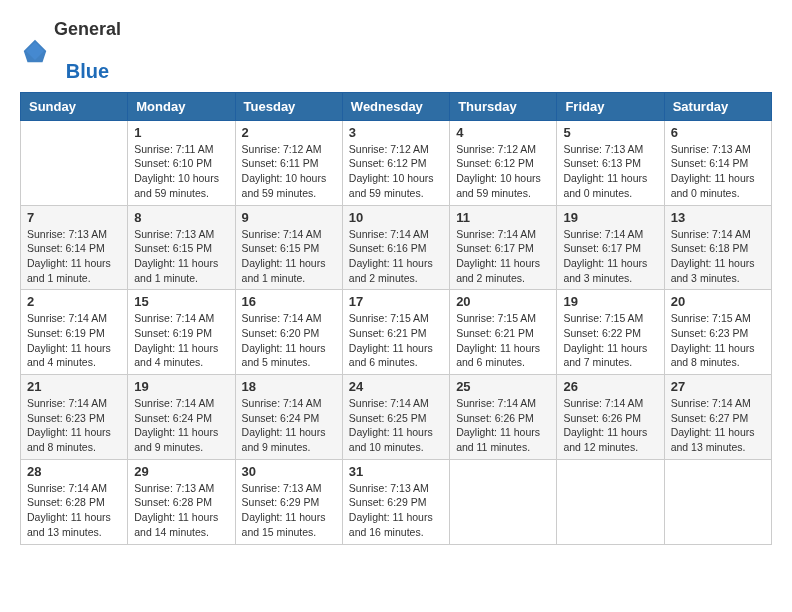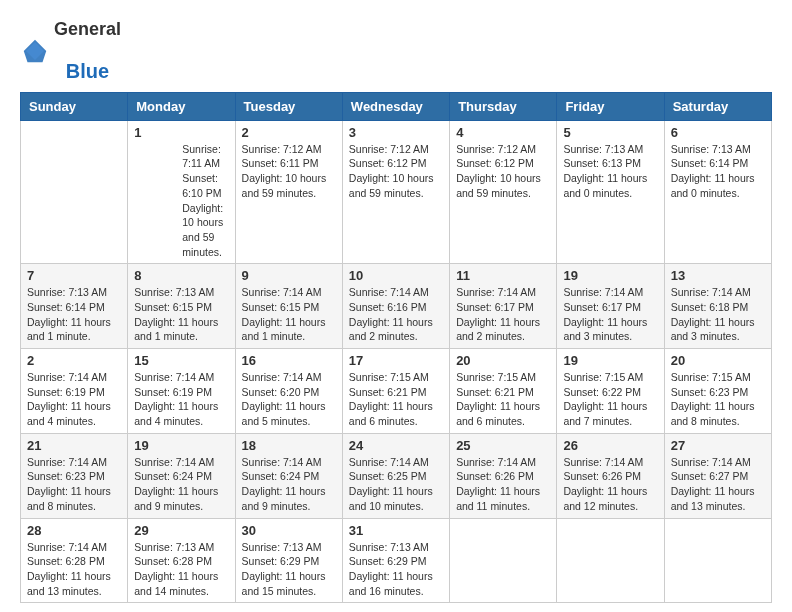--- a/index.html
+++ b/index.html
@@ -123,21 +123,21 @@
         <th>Thursday</th>
         <th>Friday</th>
         <th>Saturday</th>
       </tr>
   </thead>
   <tbody id="calendar-body">
   <tr>
         <td class="empty-cell"></td>
         <td>
           <span class="day-num">1</span>
-          <div class="day-info" style="white-space: pre-line; margin-left: 48px;">Sunrise: 7:11 AM
+          <div class="day-info" style="white-space: pre-line;">Sunrise: 7:11 AM
 Sunset: 6:10 PM
 Daylight: 10 hours
 and 59 minutes.</div>
         </td>
         <td>
           <span class="day-num">2</span>
           <div class="day-info" style="white-space: pre-line;">Sunrise: 7:12 AM
 Sunset: 6:11 PM
 Daylight: 10 hours
 and 59 minutes.</div>

